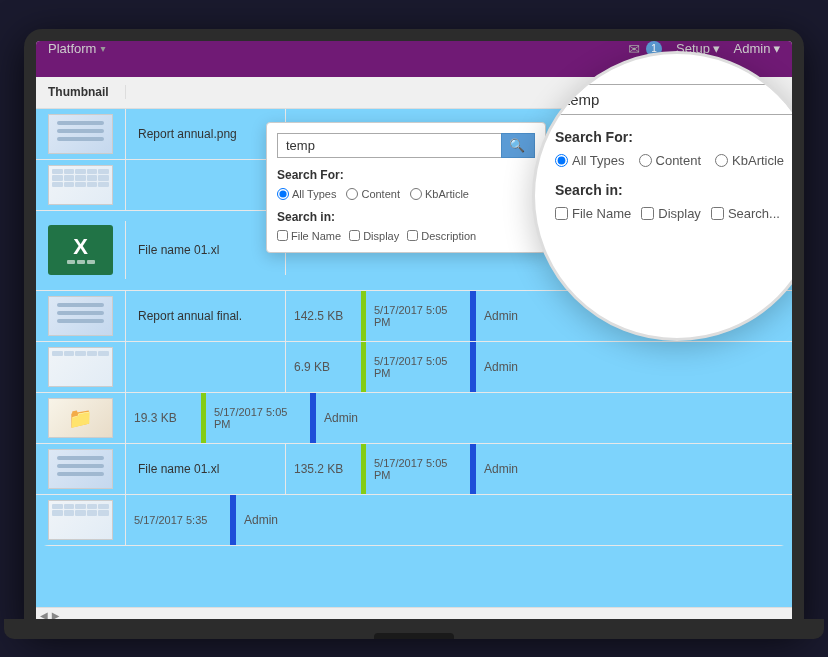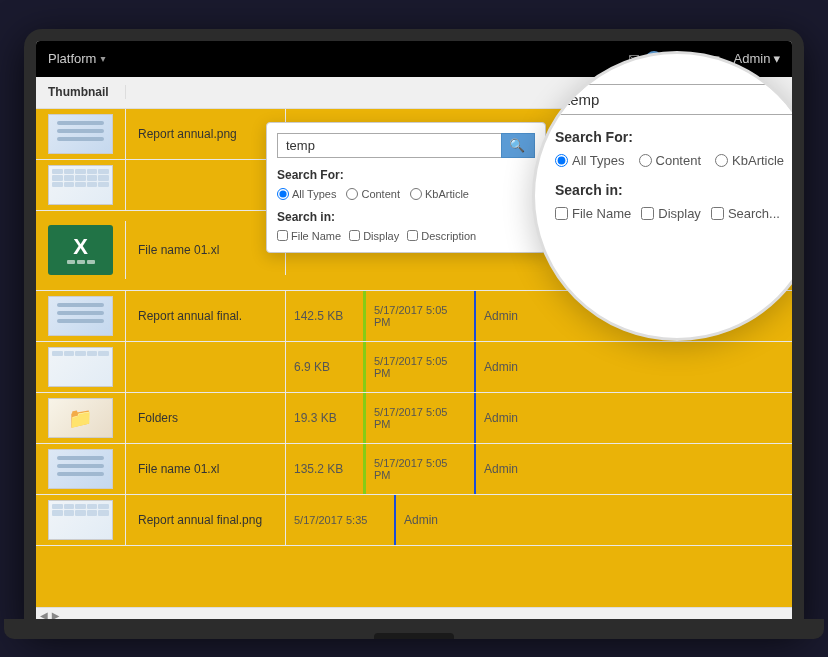--- a/index.html
+++ b/index.html
@@ -34,24 +34,24 @@
       width: 100%;
       height: 100%;
       background: #f5f5f5;
       border-radius: 4px;
       overflow: hidden;
       position: relative;
     }
 
     
     .nav-bar {
-      background: #000000;
+      background: #701a75;
       height: 36px;
       display: flex;
-      align-items: center;
+      align-items: flex-start;
       padding: 0 12px;
       justify-content: space-between;
     }
 
     .nav-left {
       display: flex;
       align-items: center;
       gap: 4px;
     }
 
@@ -104,21 +104,21 @@
       display: flex;
       align-items: center;
       gap: 3px;
       cursor: pointer;
     }
 
     
     .content-area {
       display: flex;
       height: calc(100% - 36px);
-      background: #eab308;
+      background: #7dd3fc;
     }
 
     
     .file-table {
       flex: 1;
       overflow: hidden;
       position: relative;
     }
 
     .table-header {
@@ -142,20 +142,21 @@
       width: 160px;
       padding: 0 12px;
       font-size: 12px;
       font-weight: bold;
       color: #333;
       border-right: 1px solid #ddd;
     }
 
     .table-rows {
       overflow-y: auto;
+      border-radius: 13px;
     }
 
     .table-row {
       display: flex;
       border-bottom: 1px solid #e8e8e8;
       min-height: 50px;
       align-items: center;
     }
 
     .td-thumb {
@@ -177,32 +178,32 @@
       min-height: 50px;
       display: flex;
       align-items: center;
     }
 
     .td-size {
       width: 80px;
       padding: 4px 8px;
       font-size: 12px;
       color: #555;
-      border-right: 3px solid #84cc16;
+      border-right: 5px solid #84cc16;
       min-height: 50px;
       display: flex;
       align-items: center;
     }
 
     .td-date {
       width: 110px;
       padding: 4px 8px;
       font-size: 11px;
       color: #555;
-      border-right: 2px solid #1d4ed8;
+      border-right: 6px solid #1d4ed8;
       min-height: 50px;
       display: flex;
       align-items: center;
     }
 
     .td-user {
       width: 60px;
       padding: 4px 8px;
       font-size: 12px;
       color: #555;
@@ -607,23 +608,20 @@
               <div class="td-filename"></div>
               <div class="td-size">6.9 KB</div>
               <div class="td-date">5/17/2017 5:05 PM</div>
               <div class="td-user">Admin</div>
             </div>
 
             <div class="table-row">
               <div class="td-thumb">
                 <div class="thumb-img thumb-folder"></div>
               </div>
-              <div class="td-filename">
-                <span>Folders</span>
-              </div>
               <div class="td-size">19.3 KB</div>
               <div class="td-date">5/17/2017 5:05 PM</div>
               <div class="td-user">Admin</div>
             </div>
 
             <div class="table-row">
               <div class="td-thumb">
                 <div class="thumb-img thumb-png"></div>
               </div>
               <div class="td-filename">
@@ -641,23 +639,20 @@
                     <div class="thumb-sheet-cell"></div>
                     <div class="thumb-sheet-cell"></div>
                     <div class="thumb-sheet-cell"></div>
                     <div class="thumb-sheet-cell"></div>
                   <div class="thumb-sheet-cell"></div>
                     <div class="thumb-sheet-cell"></div>
                     <div class="thumb-sheet-cell"></div>
                     <div class="thumb-sheet-cell"></div>
                     <div class="thumb-sheet-cell"></div>
                 </div>
-              </div>
-              <div class="td-filename">
-                <span>Report annual final.png</span>
               </div>
               <div class="td-date">5/17/2017 5:35</div>
               <div class="td-user">Admin</div>
             </div>
 
           </div>
 
           <div class="table-scroll-bottom">
             <span class="scroll-arrow">◀</span>
             <span class="scroll-arrow">▶</span>

